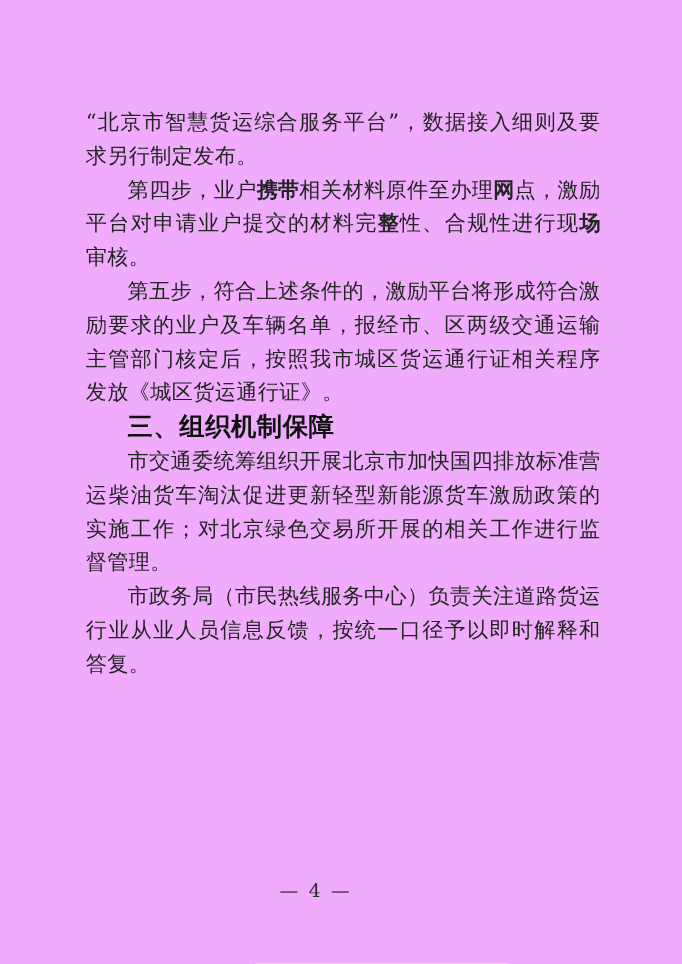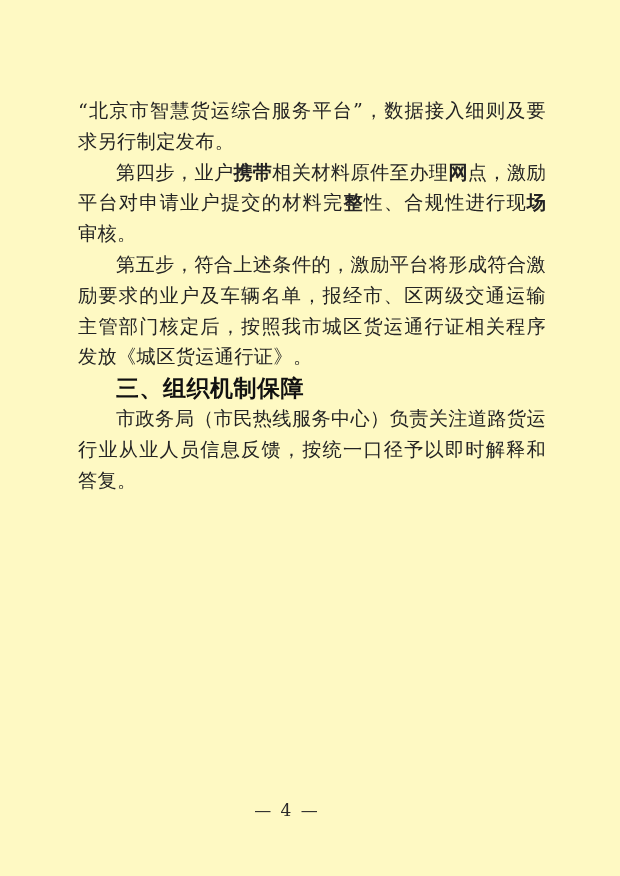--- a/index.html
+++ b/index.html
@@ -14,21 +14,21 @@
     font-family: "DejaVu Serif", serif;
     color: #1a1a1a;
     overflow: hidden;
   }
 
   #page {
     position: absolute;
     left: 0; top: 0;
     width: 620px;
     height: 876px;
-    background: #fef9c3;
+    background: #f0abfc;
   }
 
   #text-body {
     position: absolute;
     left: 78px;
     top: 96px;
     width: 468px;
   }
 
   .para {
@@ -88,20 +88,21 @@
 
     <div id="group-top">
         <div class="para no-indent"><span>“北京市智慧货运综合服务平台”，数据接入细则及要求另行制定发布。</span></div>
         <div class="para"><span>第四步，业户</span><span class="em-bold">携带</span><span>相关材料原件至办理</span><span class="em-bold">网</span><span>点，激励平台对申请业户提交的材料完</span><span class="em-bold">整</span><span>性、合规性进行现</span><span class="em-bold">场</span><span>审核。</span></div>
         <div class="para"><span>第五步，符合上述条件的，激励平台将形成符合激励要求的业户及车辆名单，报经市、区两级交通运输主管部门核定后，按照我市城区货运通行证相关程序发放《城区货运通行证》。</span></div>
       </div>
 
     <div class="heading">三、组织机制保障</div>
 
     <div id="group-section-three">
+        <div class="para"><span>市交通委统筹组织开展北京市加快国四排放标准营运柴油货车淘汰促进更新轻型新能源货车激励政策的实施工作；对北京绿色交易所开展的相关工作进行监督管理。</span></div>
         <div class="para"><span>市政务局（市民热线服务中心）负责关注道路货运行业从业人员信息反馈，按统一口径予以即时解释和答复。</span></div>
       </div>
 
   </div>
 
   <div id="page-number">— 4 —</div>
 
 </div>
 
 </body></html>

